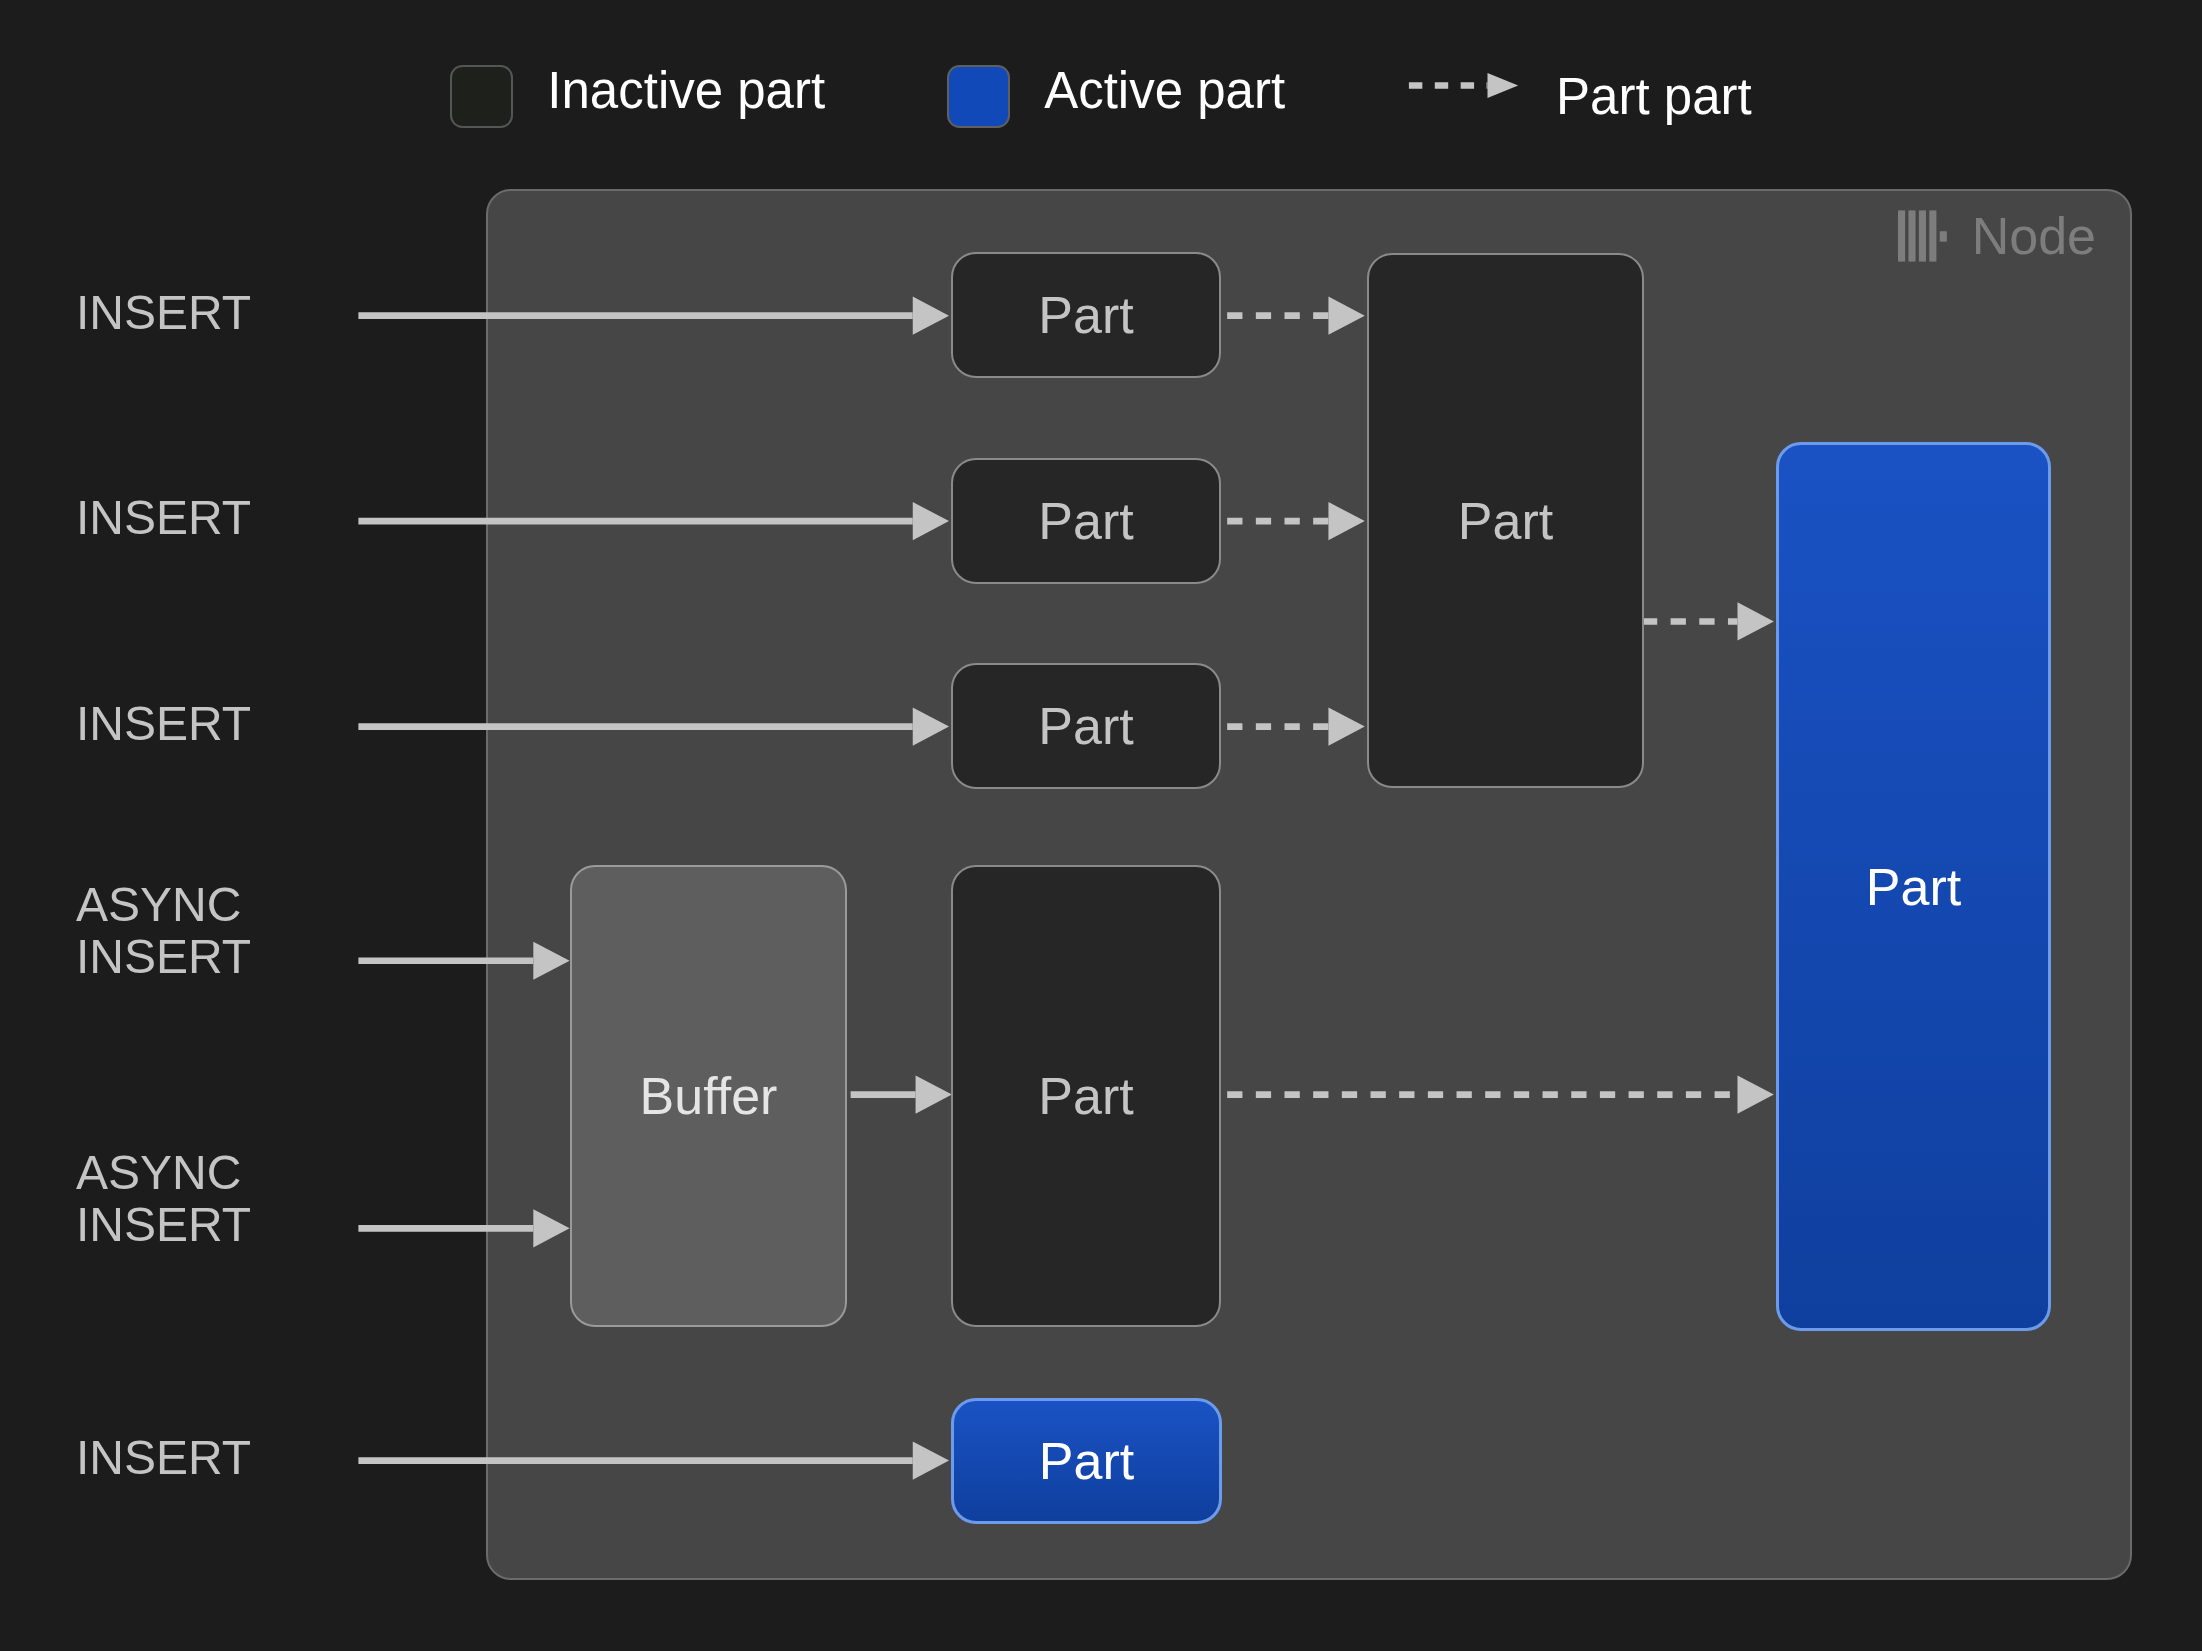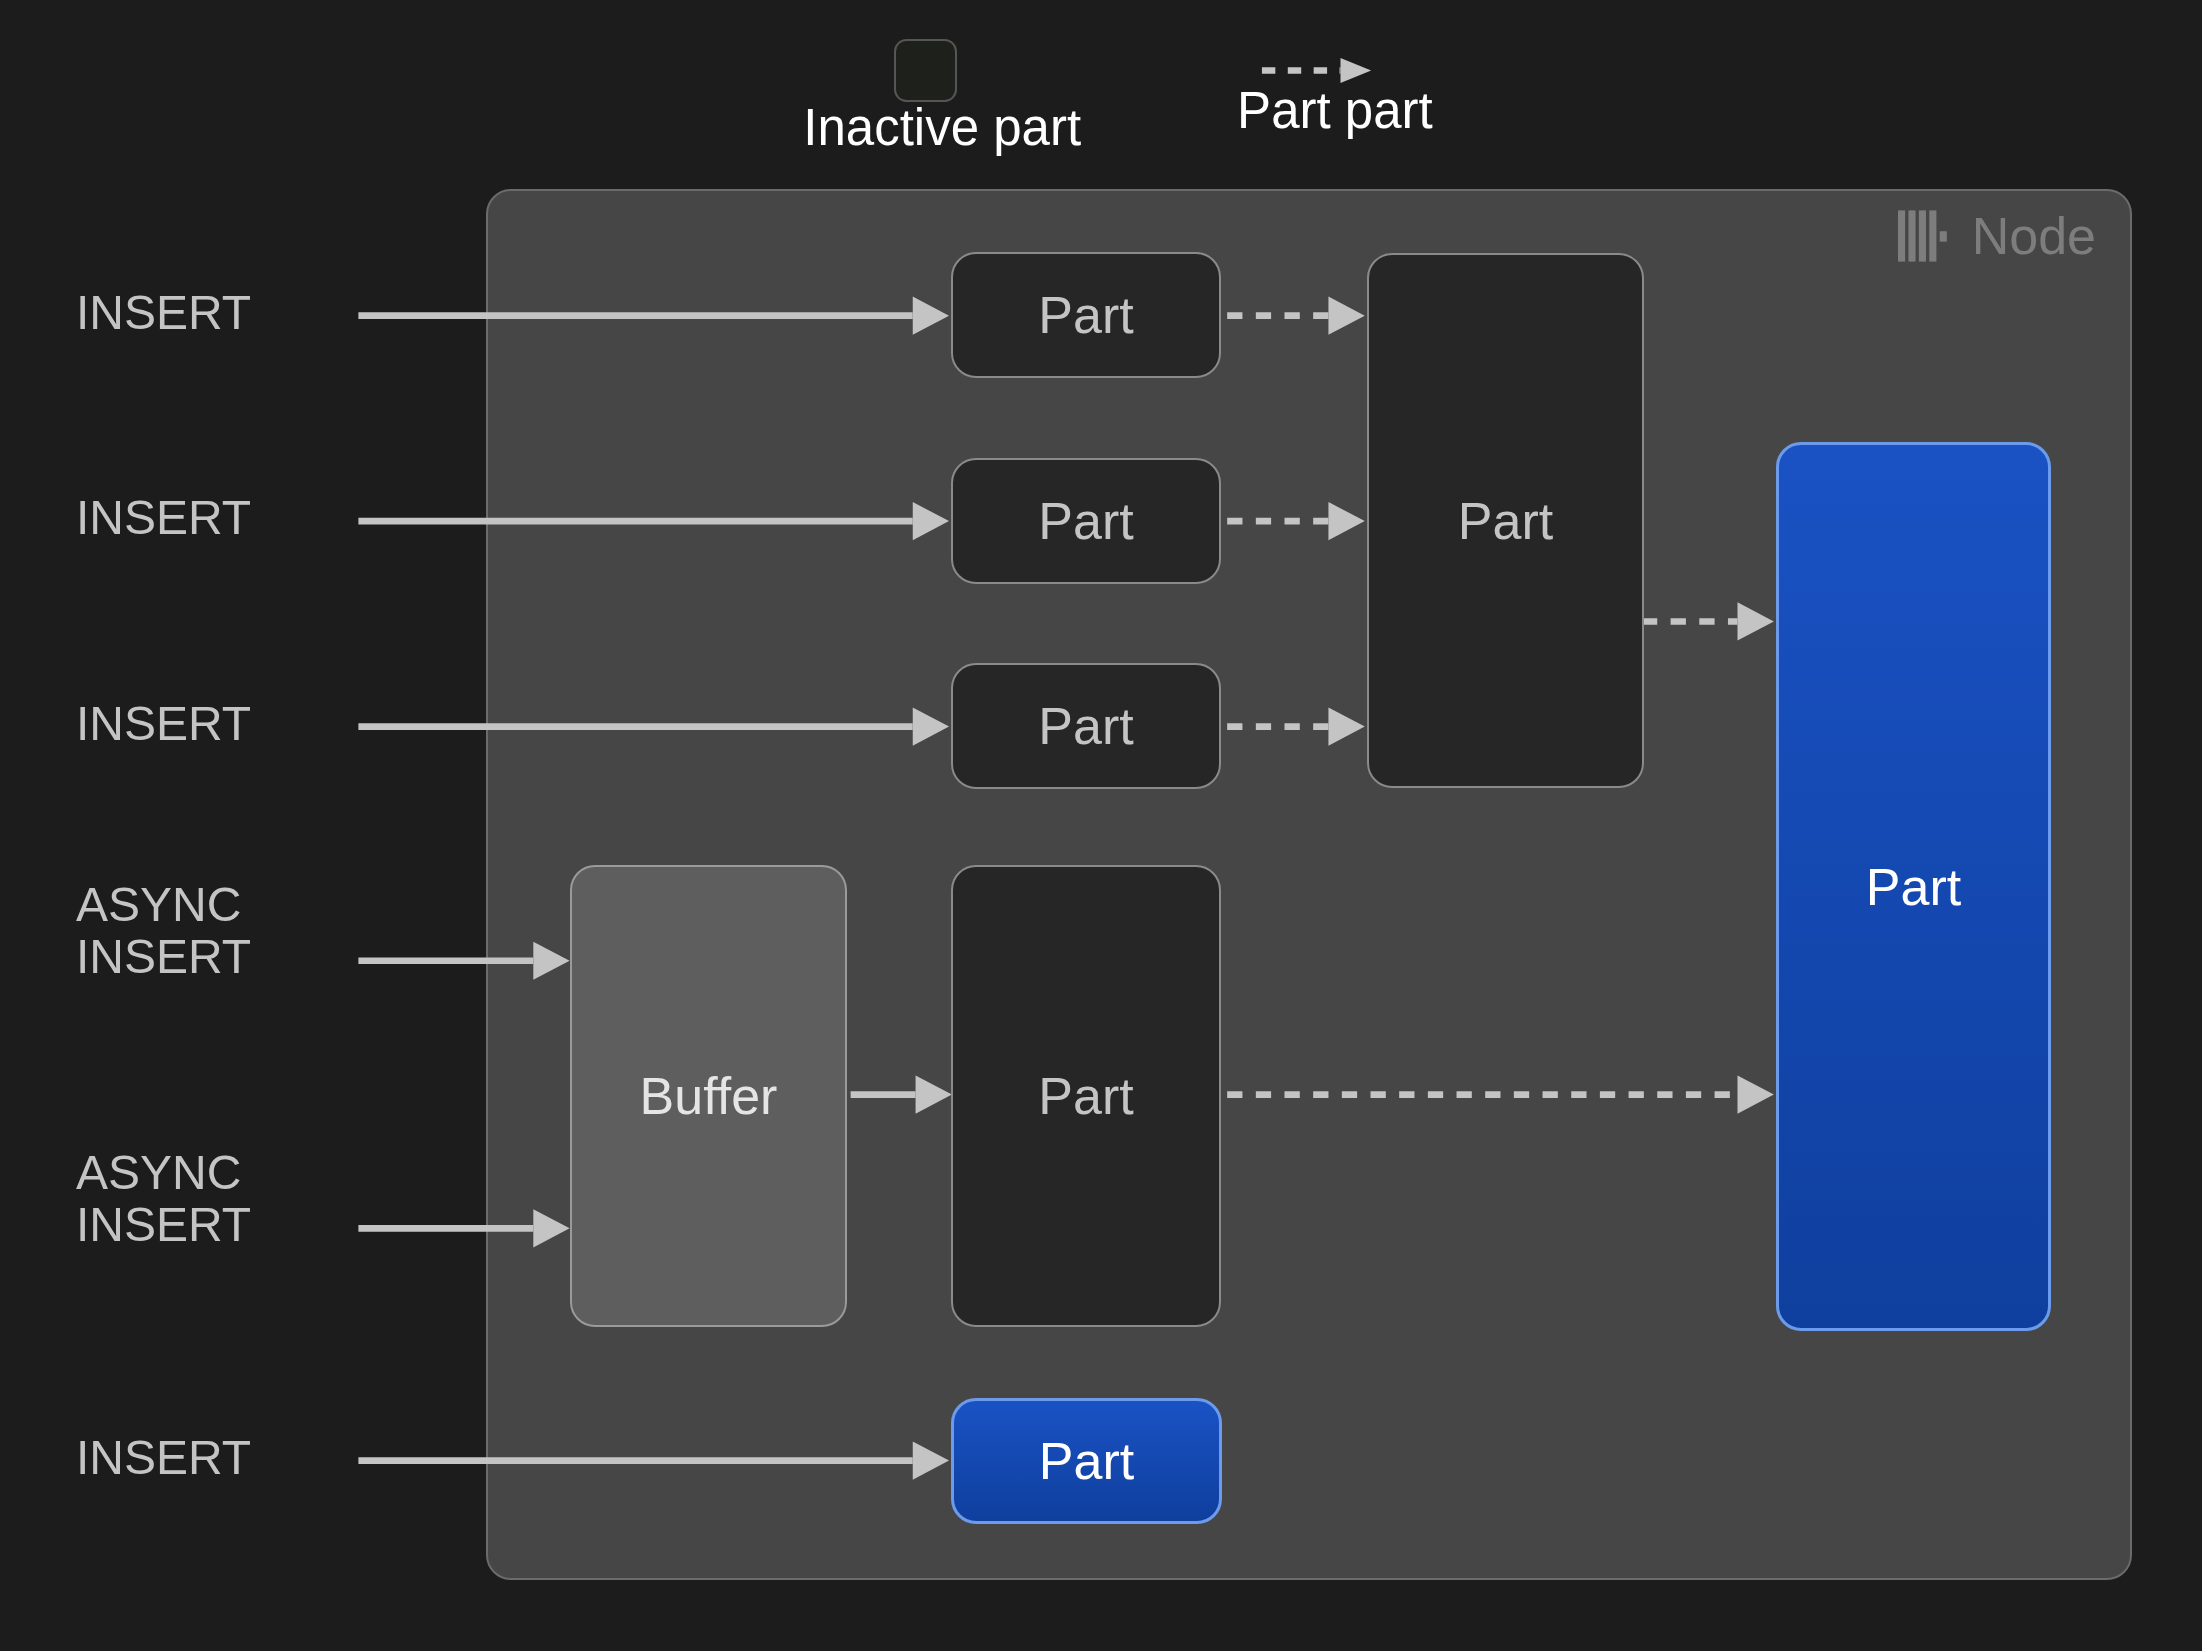--- a/index.html
+++ b/index.html
@@ -22,22 +22,20 @@
     top: 53px;
     width: 2202px;
     height: 86px;
     display: flex;
     align-items: center;
     justify-content: center;
     gap: 0;
   }
   .legend-item {
     display: flex;
-    align-items: center;
-    flex-direction: column;
   }
   .legend-item + .legend-item { margin-left: 122px; }
   .legend-swatch {
     width: 63px;
     height: 63px;
     border-radius: 12.4px;
     box-sizing: border-box;
   }
   .legend-swatch.inactive {
     background: #1e201c;
@@ -139,20 +137,24 @@
 </head>
 <body>
 
 <div id="legend">
 
   <div class="legend-item">
     <span class="legend-swatch inactive"></span>
     <span class="legend-label">Inactive part</span>
   </div>
 
+  <div class="legend-item">
+    <span class="legend-swatch active"></span>
+    <span class="legend-label">Active part</span>
+  </div>
 
   <div class="legend-item">
     <span>
       <svg class="legend-dashline" viewBox="0 0 120 30" aria-hidden="true">
         <line x1="2" y1="15" x2="84" y2="15" stroke="#c4c4c4" stroke-width="7" stroke-dasharray="14 13"></line>
         <polygon points="84,2 116,15 84,28" fill="#c4c4c4"></polygon>
       </svg>
     </span>
     <span class="legend-label">Part part</span>
   </div>

